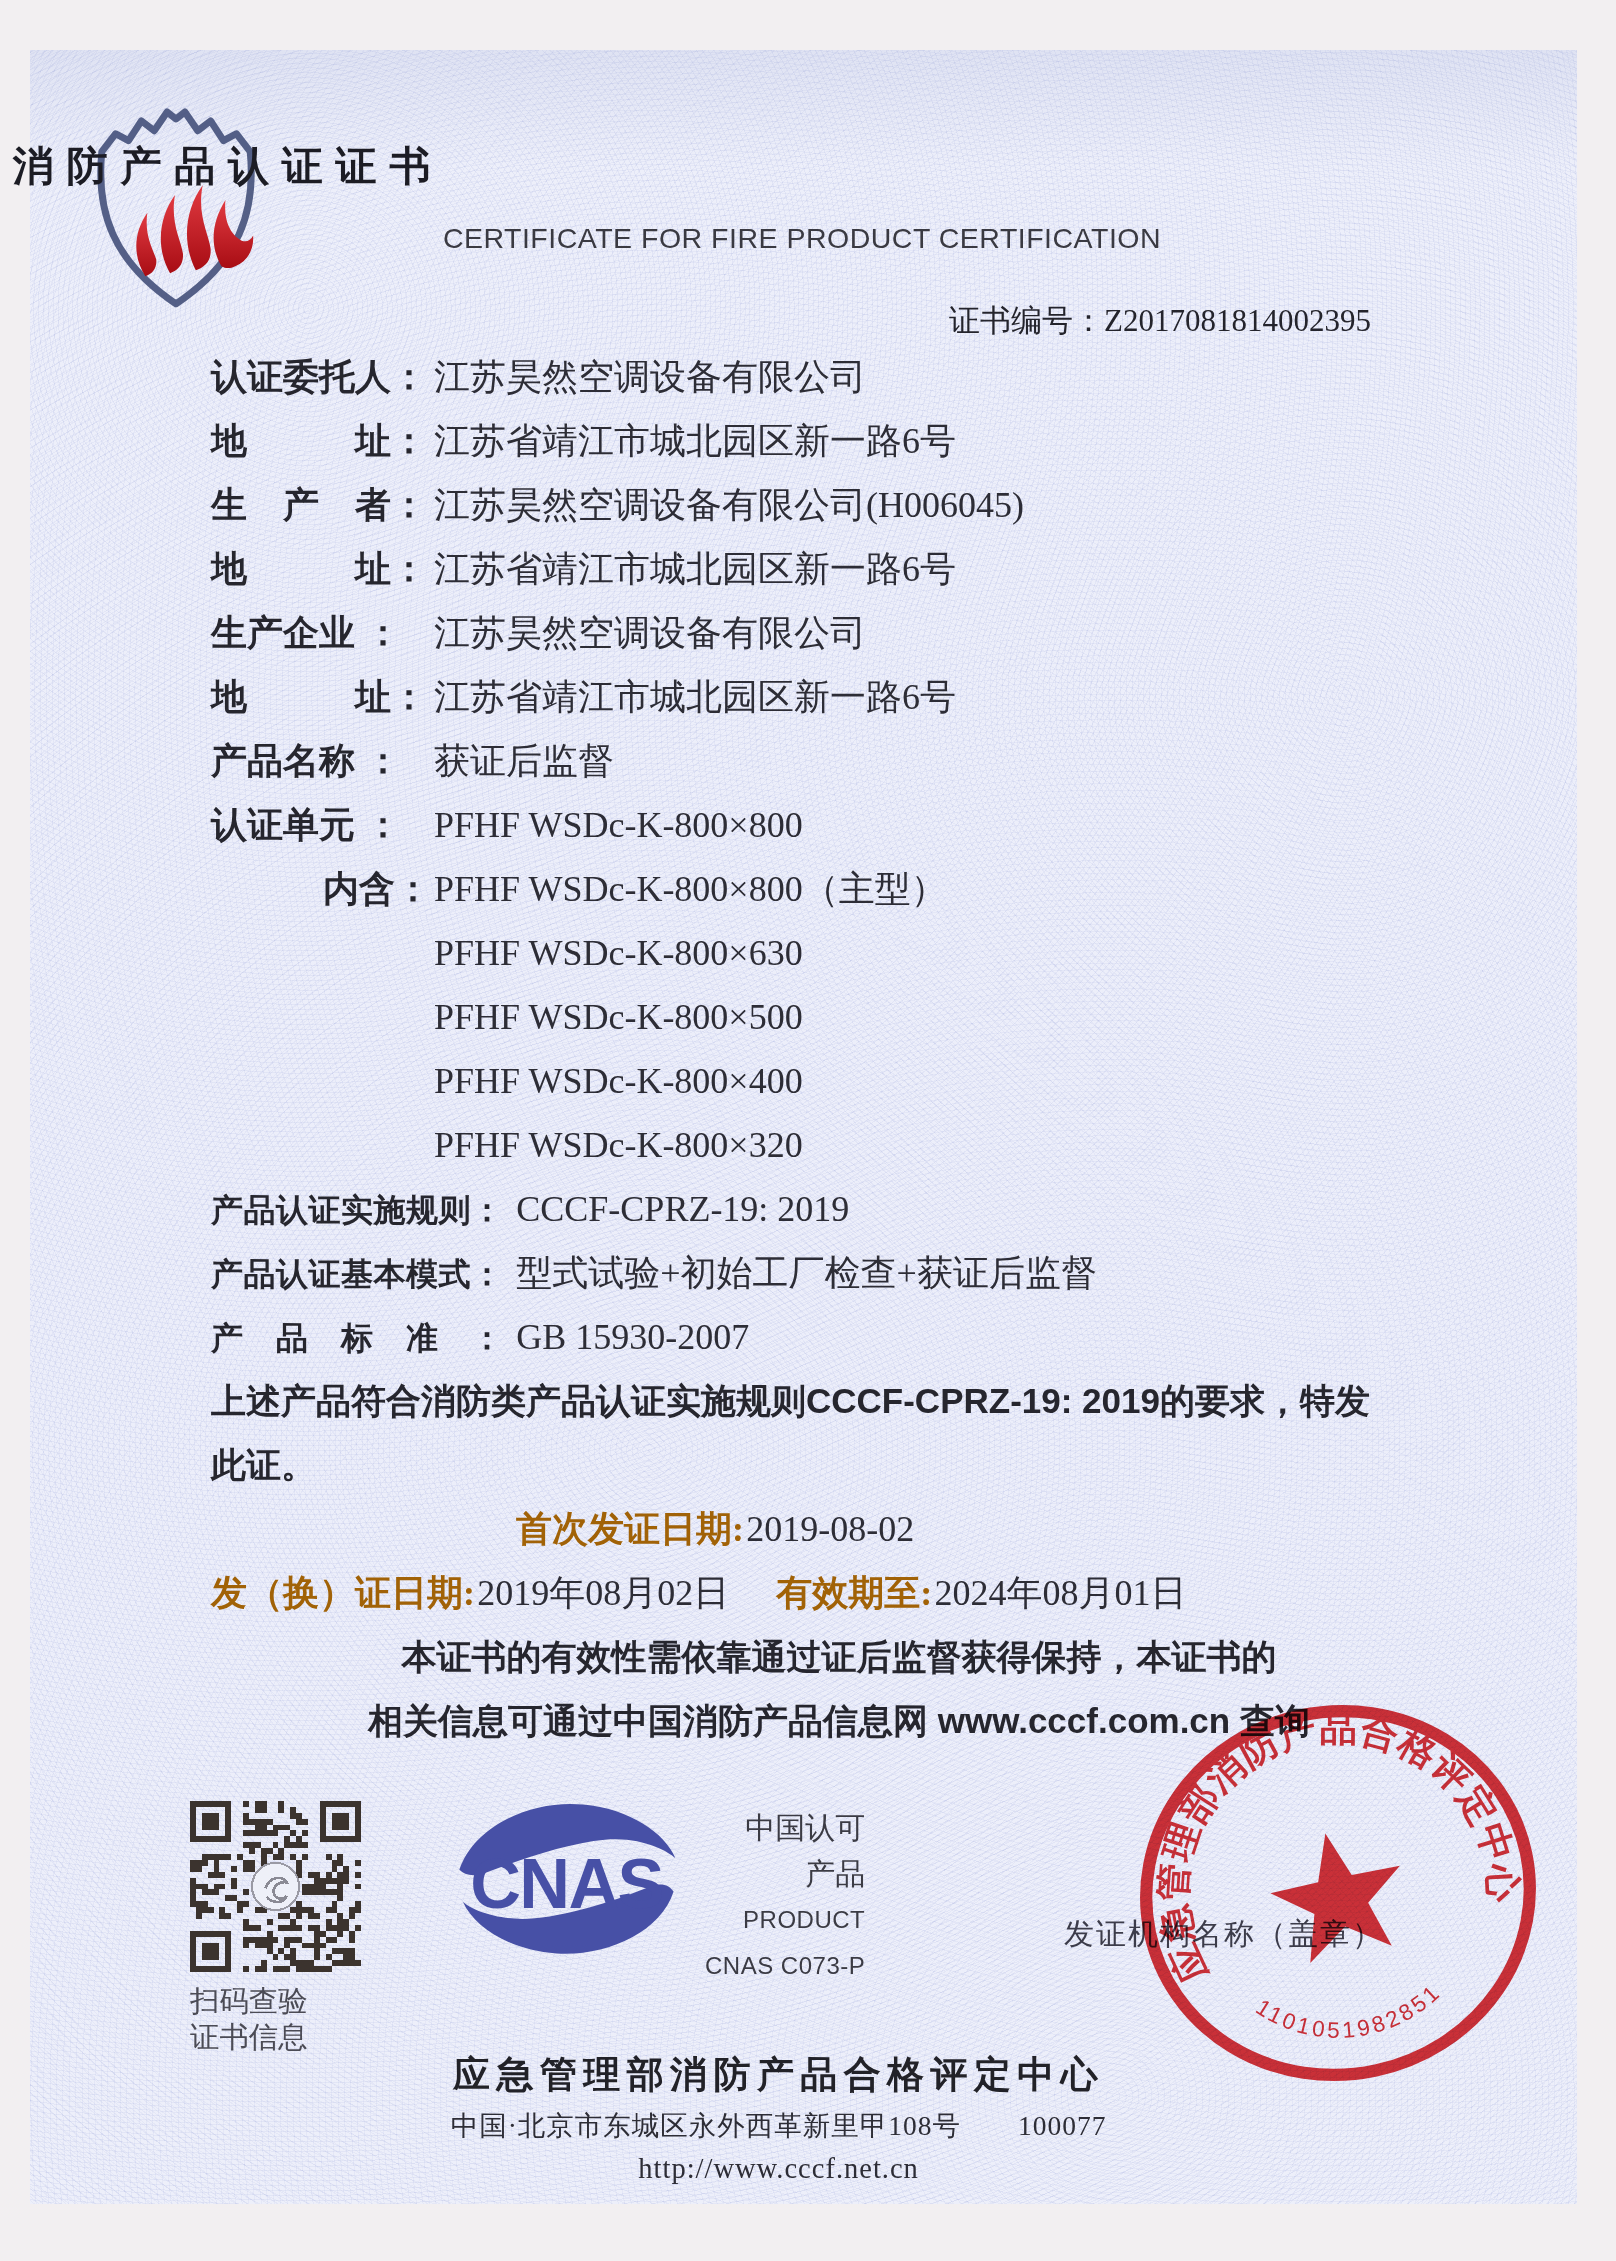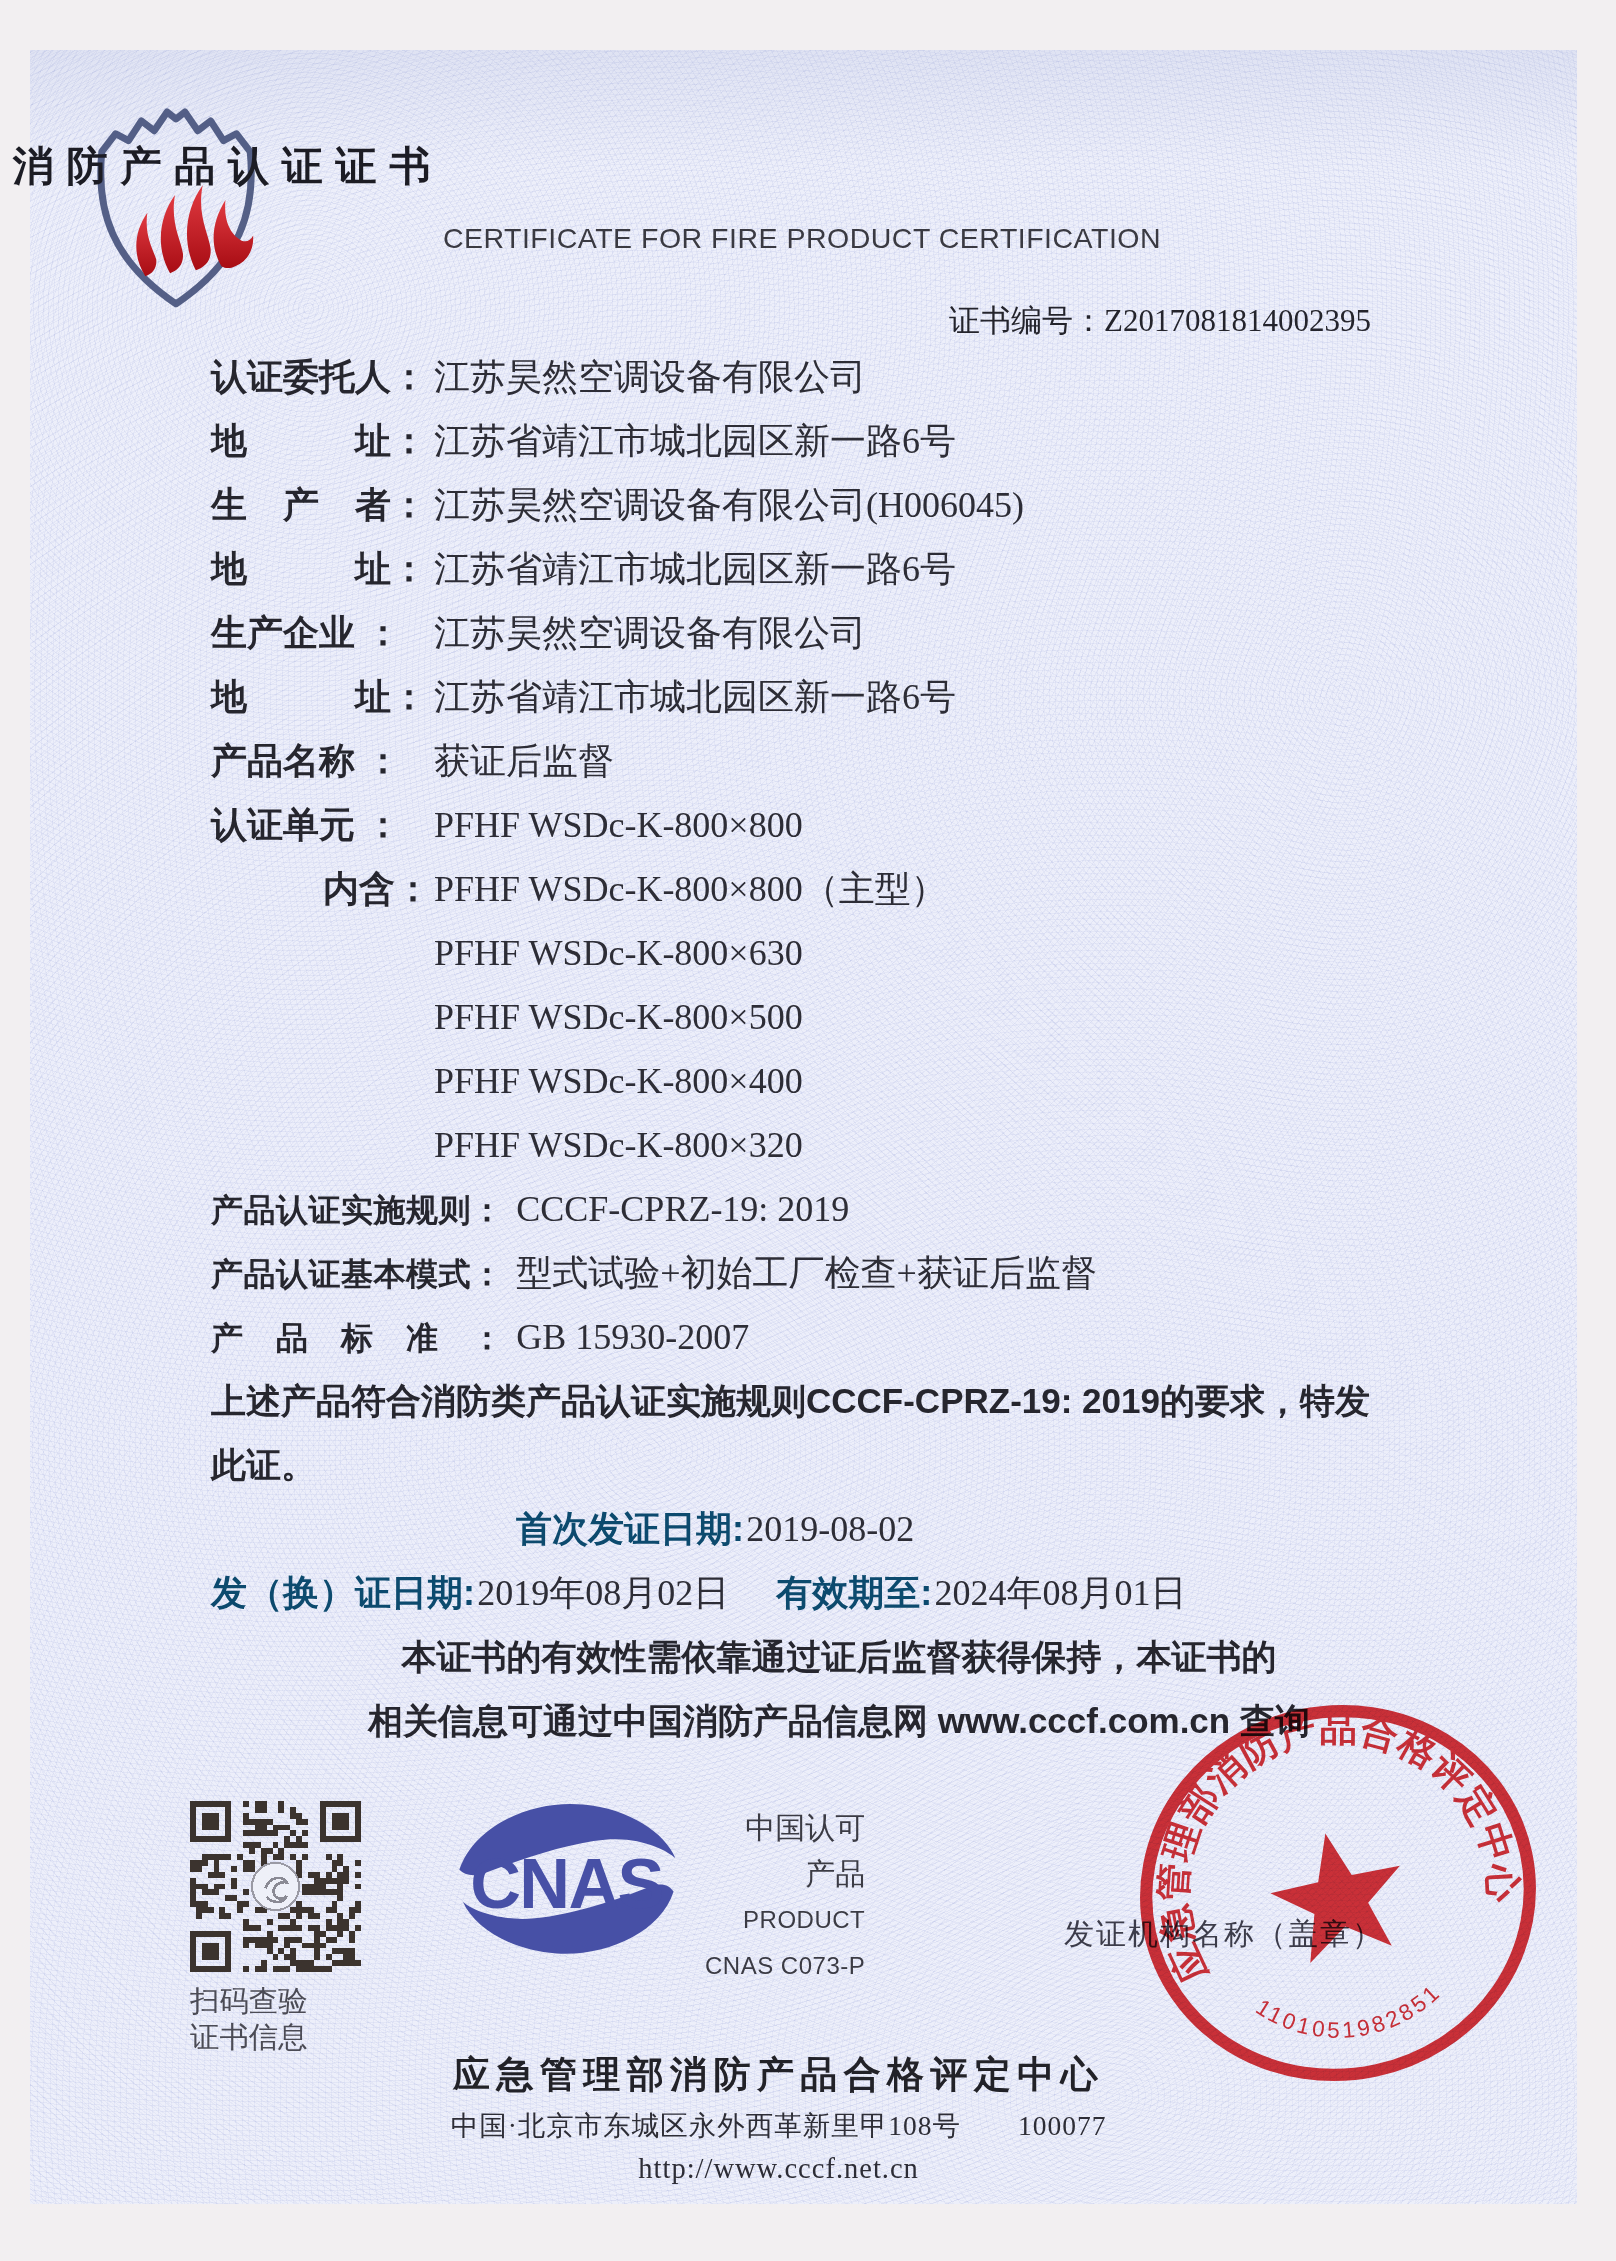--- a/index.html
+++ b/index.html
@@ -19,21 +19,21 @@
       font-weight:bold;font-size:41px;letter-spacing:12.8px;text-indent:12.8px;color:#1c1c24;}
   .subtitle{position:absolute;left:0;right:12px;top:222px;text-align:center;
       font-size:28.5px;color:#3a3a42;letter-spacing:0.5px;}
   .certno{position:absolute;left:935px;top:300px;font:31px "Liberation Serif",serif;color:#24242c;margin-left:14px;}
   .fields{position:absolute;left:211px;top:345px;width:1256px;}
   .row{height:64px;line-height:64px;white-space:nowrap;}
   .lab{display:inline-block;width:223px;font-weight:bold;font-size:36px;color:#26262e;
        font-family:"Liberation Sans",sans-serif;}
   .lab.right{text-align:right;padding-right:2.9px;box-sizing:border-box;}
   .lab.wide{width:auto;font-size:32px;letter-spacing:0.5px;margin-right:12.8px;}
-  .lab2{font-weight:bold;font-size:36px;color:#0c4a6e;}
+  .lab2{font-weight:bold;font-size:36px;color:#a16207;font-family:Liberation Serif, serif;}
   .val{font-family:"Liberation Serif",serif;font-size:36px;color:#2d2d36;}
   .row.cont .val{margin-left:223px;}
   .row.center{text-align:center;}
   .row.first{margin-left:305px;}
   .gap{display:inline-block;width:47px;}
   .stmt{font-weight:bold;font-size:35px;color:#26262e;}
   
   .qr{position:absolute;left:190px;top:1801px;width:171px;height:171px;}
   .qr-caption{position:absolute;left:190px;top:1983px;width:171px;
       font:29.4px "Liberation Serif",serif;color:#4b4b55;line-height:36px;}

